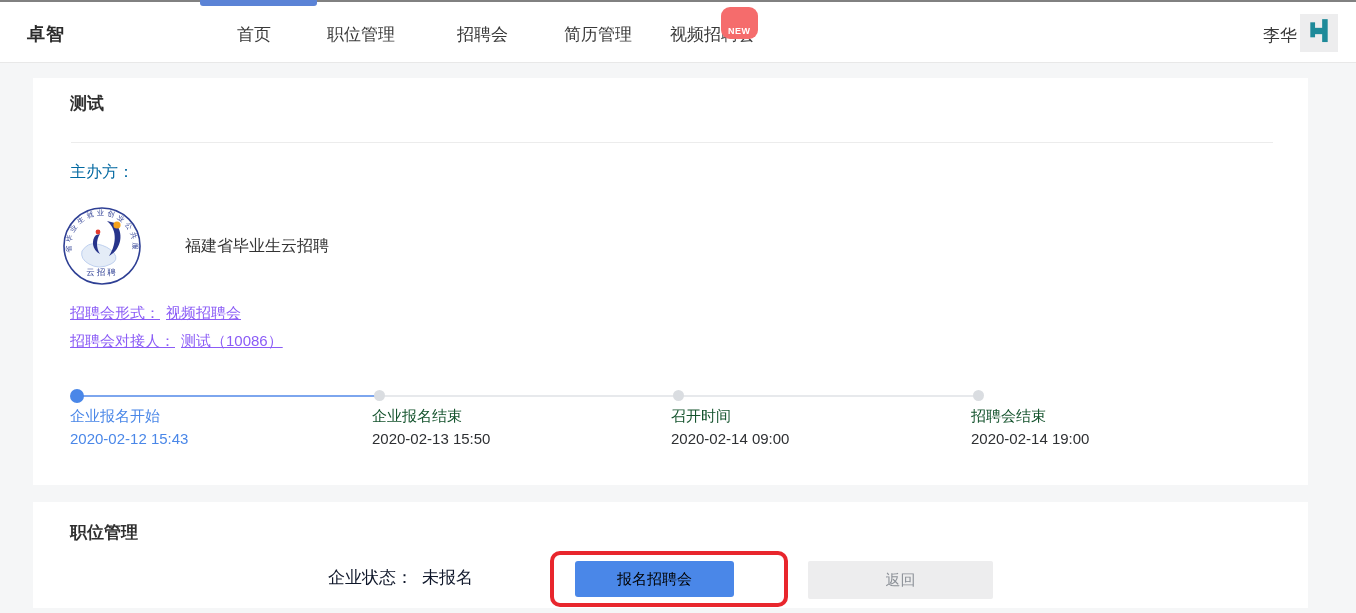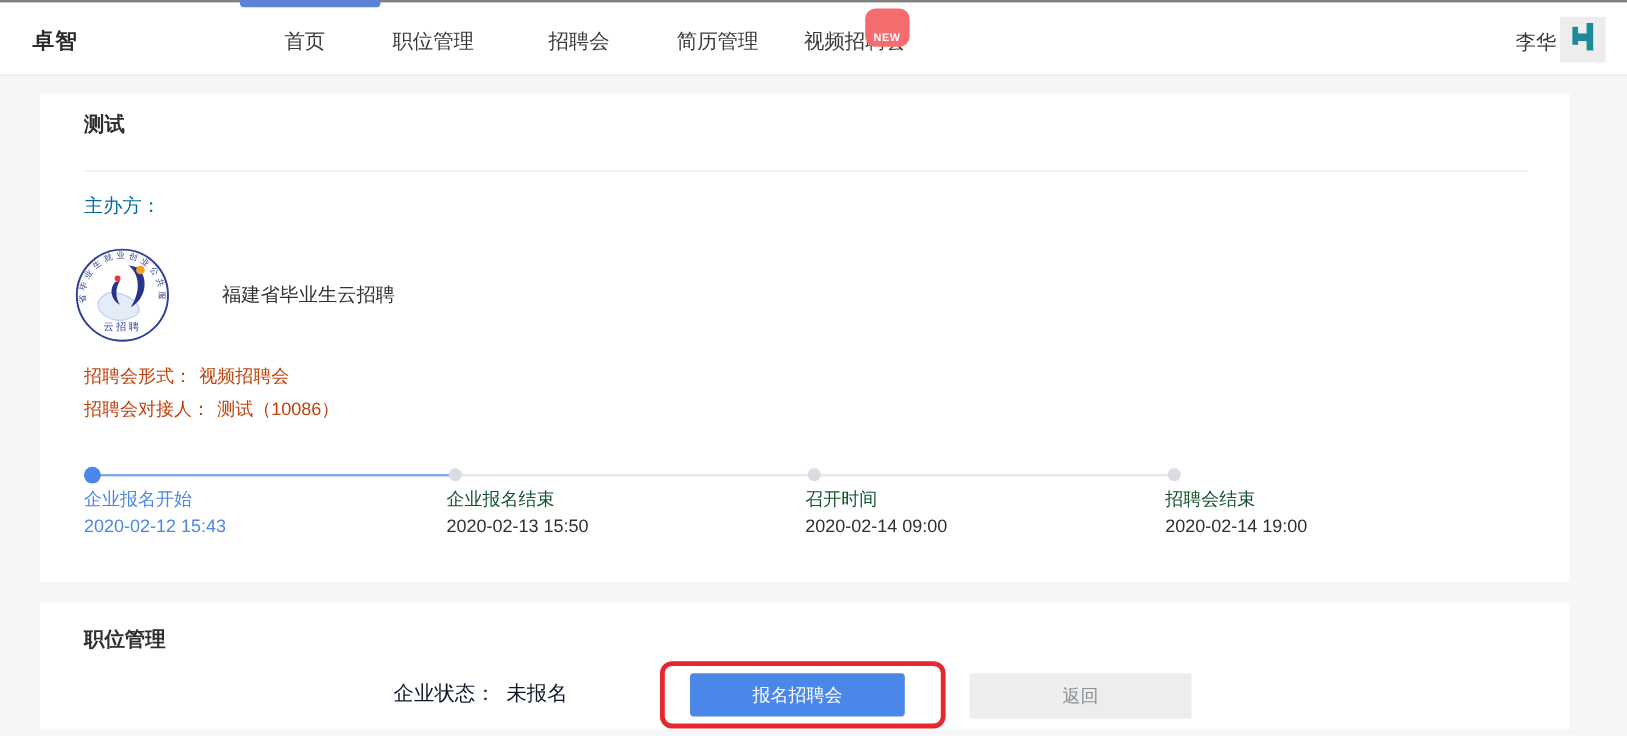--- a/index.html
+++ b/index.html
@@ -34,21 +34,21 @@
   
   .card { position: absolute; left: 33px; width: 1275px; background: #fff; }
   .card1 { top: 78px; height: 407px; }
   .card2 { top: 502px; height: 106px; }
 
   .fair-title { position: absolute; left: 37px; top: 14px; font-size: 17px; font-weight: bold; color: #2f2f2f; }
   .divider { position: absolute; left: 38px; top: 64px; width: 1202px; height: 1px; background: #ececec; }
   .organizer-label { position: absolute; left: 37px; top: 84px; font-size: 16px; color: #0369a1; }
   .seal-wrap { position: absolute; left: 29px; top: 128px; width: 80px; height: 80px; }
   .organizer-name { position: absolute; left: 152px; top: 158px; font-size: 16px; color: #333; }
-  .info-line { position: absolute; left: 37px; font-size: 15px; color: #c2410c; white-space: nowrap; }
+  .info-line { position: absolute; left: 37px; font-size: 15px; color: #8b5cf6; white-space: nowrap; text-decoration: underline; }
   .info-line-0 { top: 226px; }
   .info-line-1 { top: 254px; }
   .info-line .val { margin-left: 6px; }
 
   
   .tl-line { position: absolute; top: 317px; height: 2px; }
   .tl-line-active { left: 44px; width: 302px; background: #7da6ee; }
   .tl-line-rest { left: 346px; width: 599px; background: #e7e9ec; }
   .tl-dot { position: absolute; border-radius: 50%; }
   .tl-dot-active { left: 37px; top: 311px; width: 14px; height: 14px; background: #4a87e8; }
@@ -64,22 +64,22 @@
   .tl-title { position: absolute; top: 329px; font-size: 15px; color: #14532d; white-space: nowrap; }
   .tl-time { position: absolute; top: 352px; font-size: 15px; color: #2e3033; white-space: nowrap; }
   .tl-active .tl-title, .tl-active .tl-time { color: #4a87e8; }
 
   
   .details-heading { position: absolute; left: 37px; top: 19px; font-size: 17px; font-weight: bold; color: #2f2f2f; }
   .status-text { position: absolute; left: 295px; top: 64px; font-size: 17px; color: #0f172a; white-space: nowrap; }
   .status-text .val { margin-left: 9px; }
   .red-annotation { position: absolute; left: 517px; top: 49px; width: 238px; height: 56px; border: 4px solid #e8262d; border-radius: 10px; z-index: 5; }
   .btn-register {
-    position: absolute; left: 542px; top: 59px; width: 179px; height: 36px;
-    background: #4a87e8; color: #ffffff; font-size: 15px; border: none; border-radius: 3px;
+    position: absolute; left: 542px; top: 59px; width: 159px; height: 36px;
+    background: #4a87e8; color: #000000; font-size: 15px; border: none; border-radius: 3px;
     cursor: pointer; z-index: 6; font-family: inherit;
   }
   .btn-back {
     position: absolute; left: 775px; top: 59px; width: 185px; height: 38px;
     background: #ededee; color: #8b9097; font-size: 15px; border: none; border-radius: 2px;
     cursor: pointer; font-family: inherit;
   }
 </style>
 </head>
 <body>

